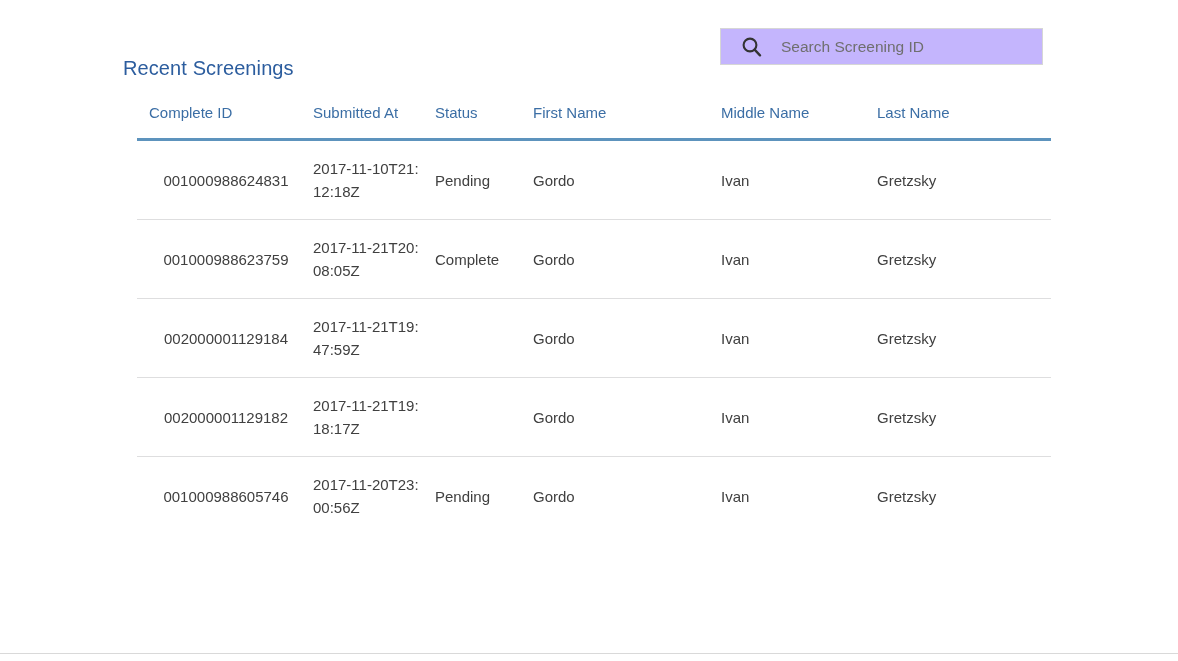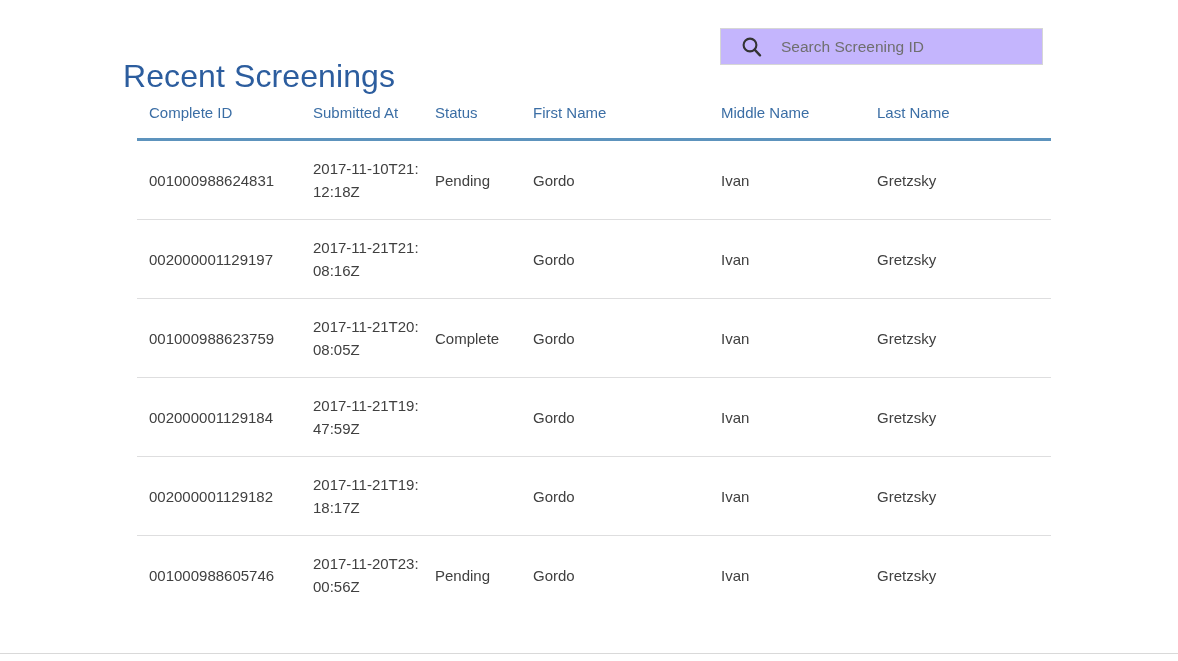--- a/index.html
+++ b/index.html
@@ -20,21 +20,21 @@
     position: relative;
     width: 1178px;
     height: 661px;
   }
 
   
   .page-title {
     position: absolute;
     left: 123px;
     top: 39px;
-    font-size: 32px;
+    font-size: 20px;
     font-weight: 400;
     color: #2c5d9e;
     letter-spacing: 0.1px;
     line-height: 32px;
     white-space: nowrap;
   }
 
   .search-box {
     position: absolute;
     left: 720px;
@@ -102,21 +102,21 @@
     vertical-align: middle;
     border-bottom: 1px solid #dededf;
     line-height: 23px;
     height: 41px;
   }
   table.screenings tbody tr:last-child td {
     border-bottom: 0;
   }
 
   
-  .col-id     { width: 164px; padding-left: 12px !important; }
+  .col-id     { width: 164px; padding-left: 12px !important; text-align: center; }
   .col-date   { width: 122px; }
   .col-status { width: 98px; }
   .col-first  { width: 188px; }
   .col-middle { width: 156px; }
   .col-last   { width: 174px; }
 
   th.col-id { padding-left: 12px; }
   td.cell-id { padding-left: 12px; }
 
   .cell-date { word-break: break-all; }
@@ -163,28 +163,20 @@
       <tbody id="table-body">
           <tr>
             <td class="cell-id col-id">001000988624831</td>
             <td class="cell-date col-date">2017-11-10T21:12:18Z</td>
             <td class="col-status">Pending</td>
             <td class="col-first">Gordo</td>
             <td class="col-middle">Ivan</td>
             <td class="col-last">Gretzsky</td>
           </tr>
           <tr>
-            <td class="cell-id col-id">002000001129197</td>
-            <td class="cell-date col-date">2017-11-21T21:08:16Z</td>
-            <td class="col-status"></td>
-            <td class="col-first">Gordo</td>
-            <td class="col-middle">Ivan</td>
-            <td class="col-last">Gretzsky</td>
-          </tr>
-          <tr>
             <td class="cell-id col-id">001000988623759</td>
             <td class="cell-date col-date">2017-11-21T20:08:05Z</td>
             <td class="col-status">Complete</td>
             <td class="col-first">Gordo</td>
             <td class="col-middle">Ivan</td>
             <td class="col-last">Gretzsky</td>
           </tr>
           <tr>
             <td class="cell-id col-id">002000001129184</td>
             <td class="cell-date col-date">2017-11-21T19:47:59Z</td>

